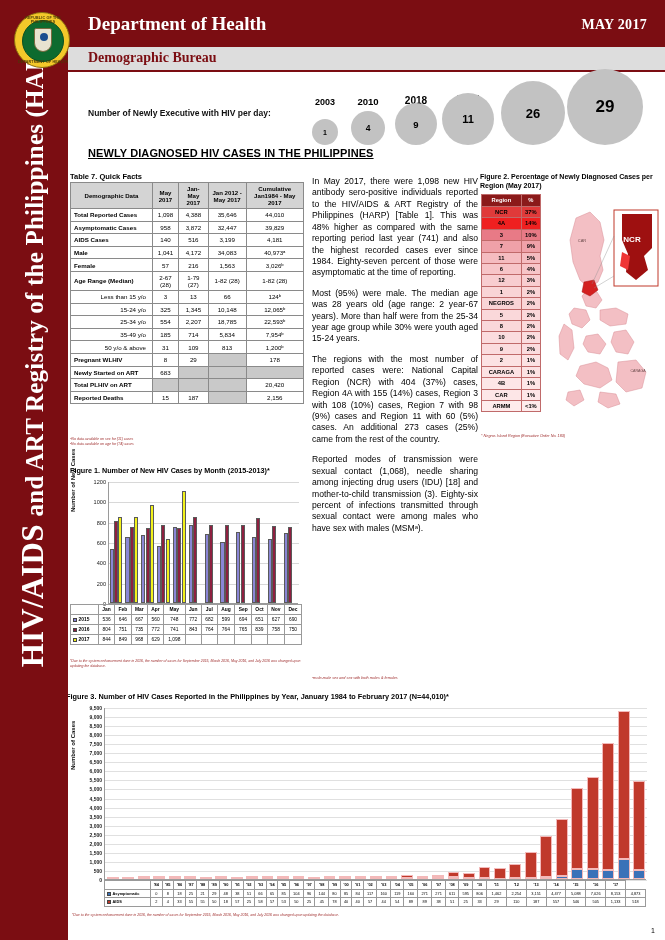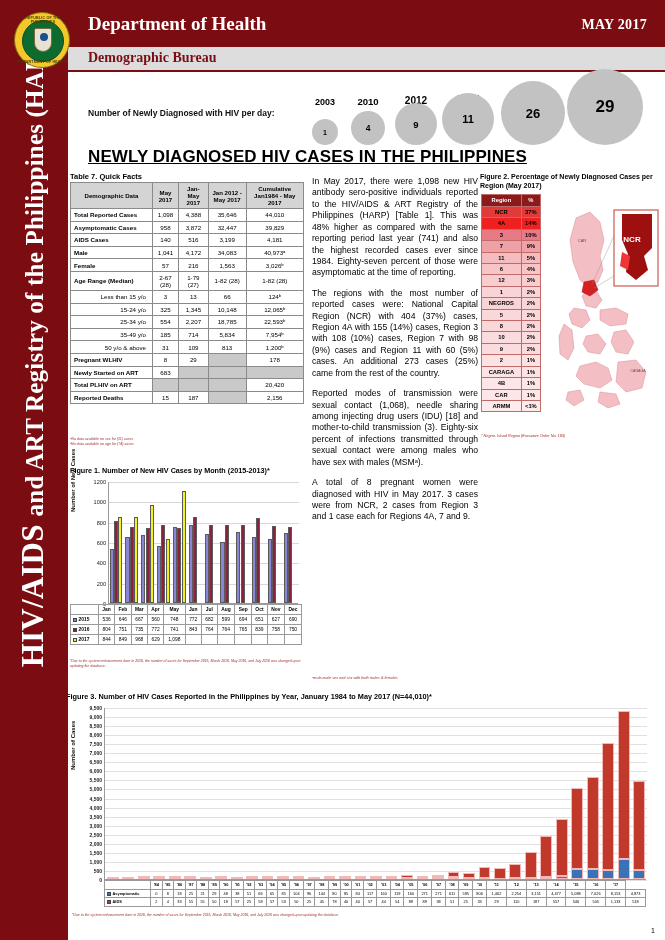--- a/index.html
+++ b/index.html
@@ -95,21 +95,21 @@
     text-align: center;
   }
   .perday-bubble {
     position: absolute; border-radius: 50%; background: #c2c2c2;
     display: flex; align-items: center; justify-content: center;
     font-weight: bold; color: #000;
   }
   
   #section-head {
     position: absolute; left: 88px; top: 147px;
-    font-size: 17px; font-weight: bold; color: #000;
+    font-size: 11px; font-weight: bold; color: #000;
     text-decoration: underline;
     letter-spacing: .1px;
   }
   
   #tbl1-cap {
     position: absolute; left: 70px; top: 172px;
     font-size: 7.5px; font-weight: bold; color:#000;
   }
   #tbl1 {
     position: absolute; left: 70px; top: 182px; width: 234px;
@@ -264,27 +264,27 @@
 <div id="header-date">MAY 2017</div>
 <div id="subheader-title">Demographic Bureau</div>
 
 <div id="doh-seal">
   <div class="ring2"></div>
   <div class="shield"></div>
   <div class="txt-top">REPUBLIC OF THE PHILIPPINES</div>
   <div class="txt-bot">DEPARTMENT OF HEALTH</div>
 </div>
 
-<div id="perday-label">Number of Newly Diagnosed with HIV per day:</div>
+<div id="perday-label">Number of Newly Executive with HIV per day:</div>
 <div id="perday-row">
     <div class="perday-year" style="left: 301px; top: 97px; width: 48px; font-size: 9px;">2003</div>
     <div class="perday-bubble" style="width: 26px; height: 26px; left: 312px; top: 119px; font-size: 7px;">1</div>
     <div class="perday-year" style="left: 344px; top: 96px; width: 48px; font-size: 9.55px;">2010</div>
     <div class="perday-bubble" style="width: 34px; height: 34px; left: 351px; top: 111px; font-size: 8.5px;">4</div>
-    <div class="perday-year" style="left: 392px; top: 95px; width: 48px; font-size: 10.1px;">2012</div>
+    <div class="perday-year" style="left: 392px; top: 95px; width: 48px; font-size: 10.1px;">2018</div>
     <div class="perday-bubble" style="width: 42px; height: 42px; left: 395px; top: 103px; font-size: 9.5px;">9</div>
     <div class="perday-year" style="left: 444px; top: 93px; width: 48px; font-size: 10.65px;">2014</div>
     <div class="perday-bubble" style="width: 52px; height: 52px; left: 442px; top: 93px; font-size: 11px;">11</div>
     <div class="perday-year" style="left: 509px; top: 90px; width: 48px; font-size: 11.2px;">2016</div>
     <div class="perday-bubble" style="width: 64px; height: 64px; left: 501px; top: 81px; font-size: 13px;">26</div>
     <div class="perday-year" style="left: 581px; top: 86px; width: 48px; font-size: 11.75px;">2017</div>
     <div class="perday-bubble" style="width: 76px; height: 76px; left: 567px; top: 69px; font-size: 17px;">29</div>
   </div>
 
 <div id="section-head">NEWLY DIAGNOSED HIV CASES IN THE PHILIPPINES</div>
@@ -408,23 +408,23 @@
       </tr>
     </tbody>
 </table>
 <div id="tbl1-notes">
     <div>ᵃNo data available on sex for (11) cases</div>
     <div>ᵇNo data available on age for (74) cases</div>
   </div>
 
 <div id="narrative">
     <p>In May 2017, there were 1,098 new HIV antibody sero-positive individuals reported to the HIV/AIDS &amp; ART Registry of the Philippines (HARP) [Table 1]. This was 48% higher as compared with the same reporting period last year (741) and also the highest recorded cases ever since 1984. Eighty-seven percent of those were asymptomatic at the time of reporting.</p>
+    <p>Most (95%) were male. The median age was 28 years old (age range: 2 year-67 years). More than half were from the 25-34 year age group while 30% were youth aged 15-24 years.</p>
     <p>The regions with the most number of reported cases were: National Capital Region (NCR) with 404 (37%) cases, Region 4A with 155 (14%) cases, Region 3 with 108 (10%) cases, Region 7 with 98 (9%) cases and Region 11 with 60 (5%) cases. An additional 273 cases (25%) came from the rest of the country.</p>
     <p>Reported modes of transmission were sexual contact (1,068), needle sharing among injecting drug users (IDU) [18] and mother-to-child transmission (3). Eighty-six percent of infections transmitted through sexual contact were among males who have sex with males (MSMᵃ).</p>
-    <p>A total of 8 pregnant women were diagnosed with HIV in May 2017. 3 cases were from NCR, 2 cases from Region 3 and 1 case each for Regions 4A, 7 and 9.</p>
   </div>
 <div id="msm-note">ᵃmale-male sex and sex with both males &amp; females</div>
 
 <div id="fig2-cap">Figure 2. Percentage of Newly Diagnosed Cases per Region (May 2017)</div>
 <table id="fig2-tbl">
   <thead>
       <tr>
         <th>Region</th>
         <th>%</th>
       </tr>
@@ -665,21 +665,21 @@
         <td></td>
         <td></td>
         <td></td>
         <td></td>
         <td></td>
       </tr>
     </tbody>
 </table>
 <div id="fig1-note">*Due to the system enhancement done in 2016, the number of cases for September 2015, March 2016, May 2016, and July 2016 was changed upon updating the database.</div>
 
-<div id="fig3-cap">Figure 3. Number of HIV Cases Reported in the Philippines by Year, January 1984 to May 2017 (N=44,010)*</div>
+<div id="fig3-cap">Figure 3. Number of HIV Cases Reported in the Philippines by Year, January 1984 to February 2017 (N=44,010)*</div>
 <div id="fig3-ylab">Number of Cases</div>
 <div id="fig3-plot">
     <div class="f3-grid" style="top: 172px;"></div>
     <div class="f3-ytick" style="top: 172px;">0</div>
     <div class="f3-grid" style="top: 162.947px;"></div>
     <div class="f3-ytick" style="top: 162.947px;">500</div>
     <div class="f3-grid" style="top: 153.895px;"></div>
     <div class="f3-ytick" style="top: 153.895px;">1,000</div>
     <div class="f3-grid" style="top: 144.842px;"></div>
     <div class="f3-ytick" style="top: 144.842px;">1,500</div>

